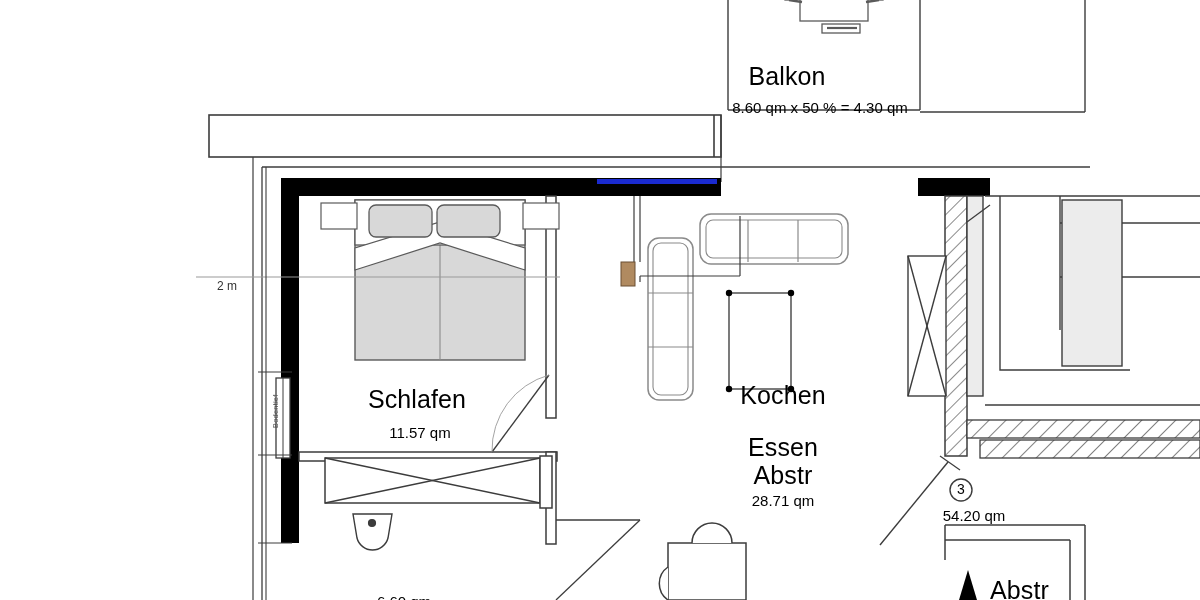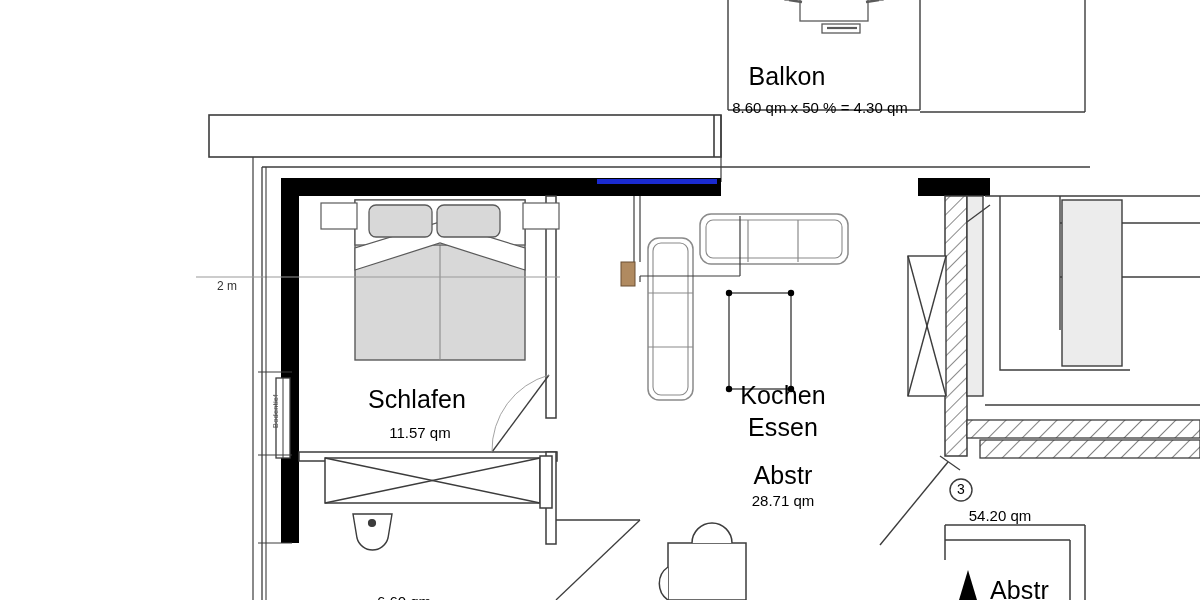--- a/index.html
+++ b/index.html
@@ -275,28 +275,28 @@
 
   </svg>
 
   <div class="lbl lbl-room ctr" style="left:787px; top:62px; transform:translateX(-50%);">Balkon</div>
   <div class="lbl lbl-area ctr" style="left:820px; top:100px; transform:translateX(-50%);">8.60 qm x 50 % = 4.30 qm</div>
 
   <div class="lbl lbl-room ctr" style="left:417px; top:385px; transform:translateX(-50%);">Schlafen</div>
   <div class="lbl lbl-area ctr" style="left:420px; top:425px; transform:translateX(-50%);">11.57 qm</div>
 
   <div class="lbl lbl-room ctr" style="left:783px; top:381px; transform:translateX(-50%);">Kochen</div>
-  <div class="lbl lbl-room ctr" style="left:783px; top:413px; transform:translateX(-50%);">Essen</div>
+  <div class="lbl lbl-room ctr" style="left:783px; top:433px; transform:translateX(-50%);">Essen</div>
   <div class="lbl lbl-room ctr" style="left:783px; top:461px; transform:translateX(-50%);">Abstr</div>
   <div class="lbl lbl-area ctr" style="left:783px; top:493px; transform:translateX(-50%);">28.71 qm</div>
 
   <div class="lbl lbl-room ctr" style="left:404px; top:561px; transform:translateX(-50%);margin-top:43px;">Bad</div>
   <div class="lbl lbl-area ctr" style="left:404px; top:594px; transform:translateX(-50%);">6.60 qm</div>
 
-  <div class="lbl lbl-area ctr" style="left:1000px; top:508px; transform:translateX(-50%);text-align:right;">54.20 qm</div>
+  <div class="lbl lbl-area ctr" style="left:974px; top:508px; transform:translateX(-50%);text-align:right;">54.20 qm</div>
 
   <div class="lbl lbl-small ctr" style="left:961px; top:482px; width:22px; transform:translateX(-50%); font-size:14px;">3</div>
 
   <div class="lbl lbl-dim" style="left:217px; top:258px;margin-top:22px;">2 m</div>
 
   <div class="lbl lbl-vert" style="left:272px; top:428px;">Bodentief</div>
 
   <div class="lbl lbl-room" style="left:990px; top:576px;">Abstr</div>
 
 </div>

